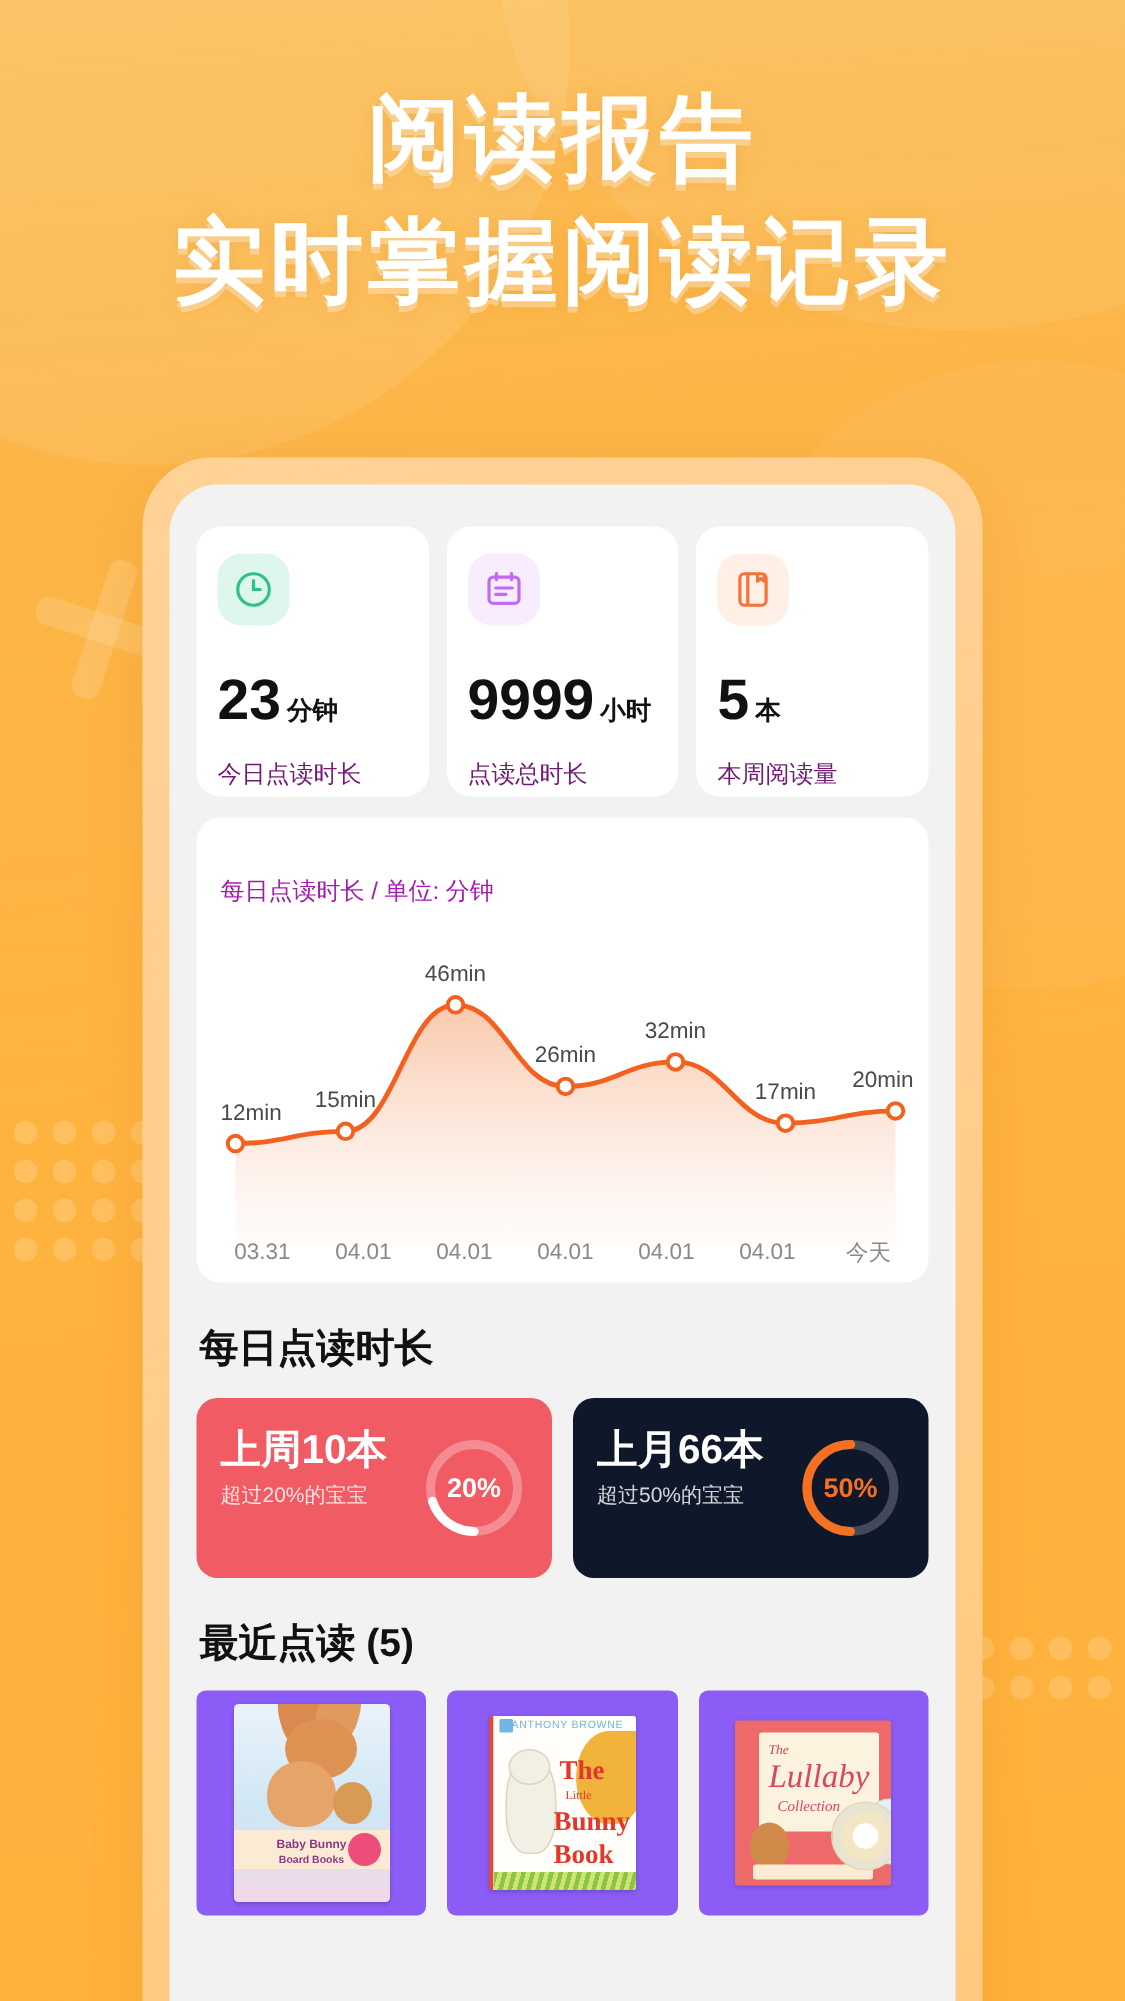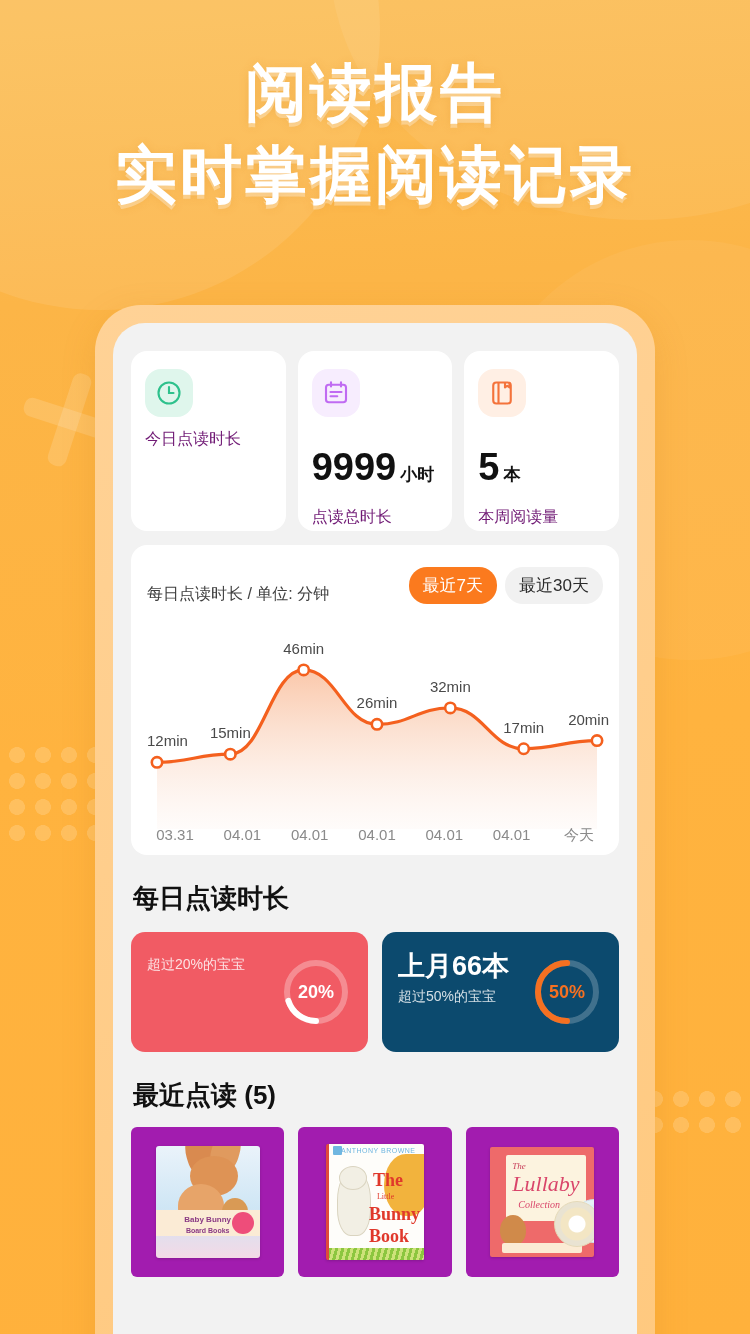--- a/index.html
+++ b/index.html
@@ -104,21 +104,21 @@
   }
   .stat-label { margin-top: 12px; font-size: 16px; color: #701a75; }
 
   
   #chart-card {
     margin: 14px 18px 0 18px;
     background: #FFFFFF; border-radius: 16px;
     padding: 20px 16px 16px 16px; height: 310px; position: relative;
   }
   .chart-head { display: flex; align-items: center; justify-content: space-between; }
-  .chart-title { font-size: 16px; color: #404040; margin-top: 19px; }
+  .chart-title { font-size: 16px; color: #a21caf; margin-top: 19px; }
   .range-toggle { display: flex; gap: 8px; }
   .range-btn {
     font-size: 17px; padding: 7px 14px; border-radius: 18px;
     border: none; cursor: pointer; font-family: inherit;
   }
   .range-btn.on  { background: #FB7A1E; color: #FFFFFF; }
   .range-btn.off { background: #F1F1F1; color: #2B2B2B; }
   #plot { position: absolute; left: 0; top: 72px; width: 492px; height: 230px; }
   #plot svg { display: block; }
   .xaxis {
@@ -132,42 +132,42 @@
     margin: 26px 0 0 20px; font-size: 26px; font-weight: 700; color: #111111;
   }
 
   
   #percent-cards { display: flex; gap: 14px; padding: 16px 18px 0 18px; }
   .pc {
     flex: 1; height: 120px; border-radius: 14px;
     padding: 18px 16px; position: relative; overflow: hidden;
   }
   .pc-red    { background: #F15B64; }
-  .pc-purple { background: #0c4a6e; }
+  .pc-purple { background: #0f172a; }
   .pc-title { color: #FFFFFF; font-size: 27px; font-weight: 700; line-height: 32px; }
   .pc-sub   { color: rgba(255,255,255,0.82); font-size: 14px; margin-top: 6px; }
   .ring { position: absolute; right: 16px; top: 24px; width: 72px; height: 72px; }
   .ring-text {
     position: absolute; inset: 0; display: flex; align-items: center; justify-content: center;
     font-size: 18px; font-weight: 600;
   }
   .ring-text.white  { color: #FFFFFF; }
   .ring-text.orange { color: #F57021; }
 
   
   #recent-strip { display: flex; gap: 14px; padding: 14px 18px 0 18px; }
   .book {
-    flex: 1; height: 150px; background: #a21caf; border-radius: 6px;
+    flex: 1; height: 150px; background: #8b5cf6; border-radius: 6px;
     position: relative; overflow: hidden;
   }
   .cover { position: absolute; left: 50%; top: 50%; transform: translate(-50%,-50%); }
 
   
   .b1-box {
-    width: 104px; height: 112px; background: linear-gradient(180deg,#EAF3FA 0%,#CFE6F5 55%,#F3D9E6 100%);
+    width: 104px; height: 132px; background: linear-gradient(180deg,#EAF3FA 0%,#CFE6F5 55%,#F3D9E6 100%);
     border-radius: 3px; position: relative; overflow: hidden;
     box-shadow: 0 1px 3px rgba(0,0,0,0.18);
   }
   .b1-ear1 { position:absolute; left:30px; top:-16px; width:30px; height:46px; background:#D98A4F; border-radius:50% 50% 40% 40%; transform: rotate(-16deg); }
   .b1-ear2 { position:absolute; left:56px; top:-18px; width:28px; height:44px; background:#E09A5E; border-radius:50% 50% 40% 40%; transform: rotate(16deg); }
   .b1-head { position:absolute; left:34px; top:10px; width:48px; height:40px; background:#DE9355; border-radius:50%; }
   .b1-body { position:absolute; left:22px; top:38px; width:46px; height:44px; background:#E7A469; border-radius:50% 50% 44% 44%; }
   .b1-bear { position:absolute; left:66px; top:52px; width:26px; height:28px; background:#D99A55; border-radius:50%; }
   .b1-band { position:absolute; left:0; bottom:22px; width:104px; height:26px; background:#FBEBD5; }
   .b1-t1 { position:absolute; left:0; bottom:34px; width:104px; text-align:center; font-size:8px; font-weight:700; color:#8A3A84; }
@@ -226,20 +226,21 @@
 
     <div id="stats">
 
       <div class="stat-card">
         <div class="stat-icon ic-clock">
           <svg width="30" height="30" viewBox="0 0 24 24" fill="none" stroke="#2EC18C" stroke-width="1.7">
             <circle cx="12" cy="12" r="8.4"></circle>
             <path d="M12 7.2V12h3.6" stroke-linecap="round"></path>
           </svg>
         </div>
+        <div class="stat-value"><span>23</span><span class="unit">分钟</span></div>
         <div class="stat-label">今日点读时长</div>
       </div>
 
       <div class="stat-card">
         <div class="stat-icon ic-note">
           <svg width="30" height="30" viewBox="0 0 24 24" fill="none" stroke="#C06BF2" stroke-width="1.7">
             <rect x="4" y="5.4" width="16" height="14" rx="2.2"></rect>
             <path d="M8 3.4v3.4M16 3.4v3.4M7.6 11.2h8.8M7.6 14.6h5.4" stroke-linecap="round"></path>
           </svg>
         </div>
@@ -256,24 +257,20 @@
         </div>
         <div class="stat-value"><span>5</span><span class="unit">本</span></div>
         <div class="stat-label">本周阅读量</div>
       </div>
 
     </div>
 
     <div id="chart-card">
       <div class="chart-head">
         <div class="chart-title">每日点读时长 / 单位: 分钟</div>
-        <div class="range-toggle">
-          <button class="range-btn on">最近7天</button>
-          <button class="range-btn off">最近30天</button>
-        </div>
       </div>
 
       <div id="plot">
         <svg width="492" height="230" viewBox="0 0 492 230">
           <defs>
             <linearGradient id="areaFill" x1="0" y1="0" x2="0" y2="1">
               <stop offset="0%" stop-color="#FAC5A6" stop-opacity="0.95"></stop>
               <stop offset="100%" stop-color="#FBE3D6" stop-opacity="0.12"></stop>
             </linearGradient>
           </defs>
@@ -308,20 +305,21 @@
           <span>04.01</span>
           <span>04.01</span>
           <span>今天</span>
         </div>
     </div>
 
     <div class="section-title">每日点读时长</div>
 
     <div id="percent-cards">
       <div class="pc pc-red">
+        <div class="pc-title">上周10本</div>
         <div class="pc-sub">超过20%的宝宝</div>
         <div class="ring">
           <svg width="72" height="72" viewBox="0 0 72 72">
             <circle cx="36" cy="36" r="29" fill="none" stroke="rgba(255,255,255,0.30)" stroke-width="6"></circle>
             <circle id="ring1" cx="36" cy="36" r="29" fill="none" stroke="#FFFFFF" stroke-width="6" stroke-linecap="round" transform="rotate(90 36 36)" stroke-dasharray="182.212373908208" stroke-dashoffset="145.7698991265664"></circle>
           </svg>
           <div class="ring-text white">20%</div>
         </div>
       </div>
 

